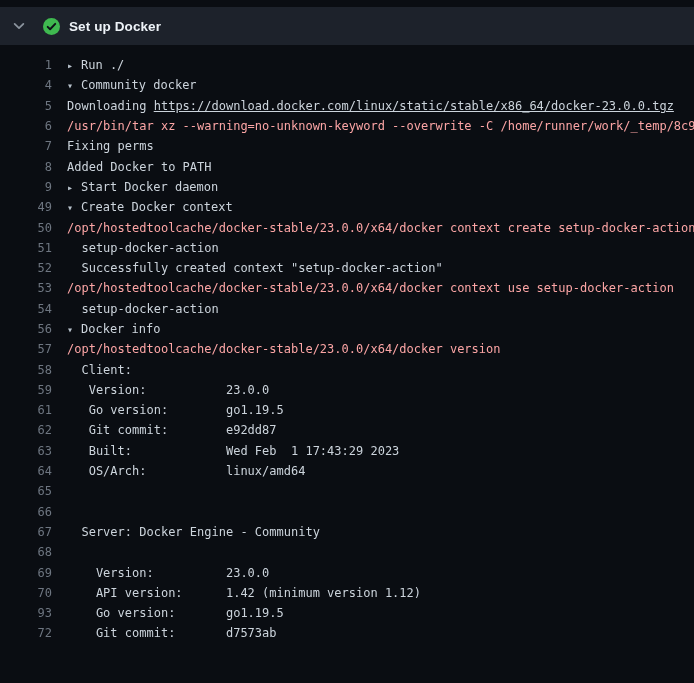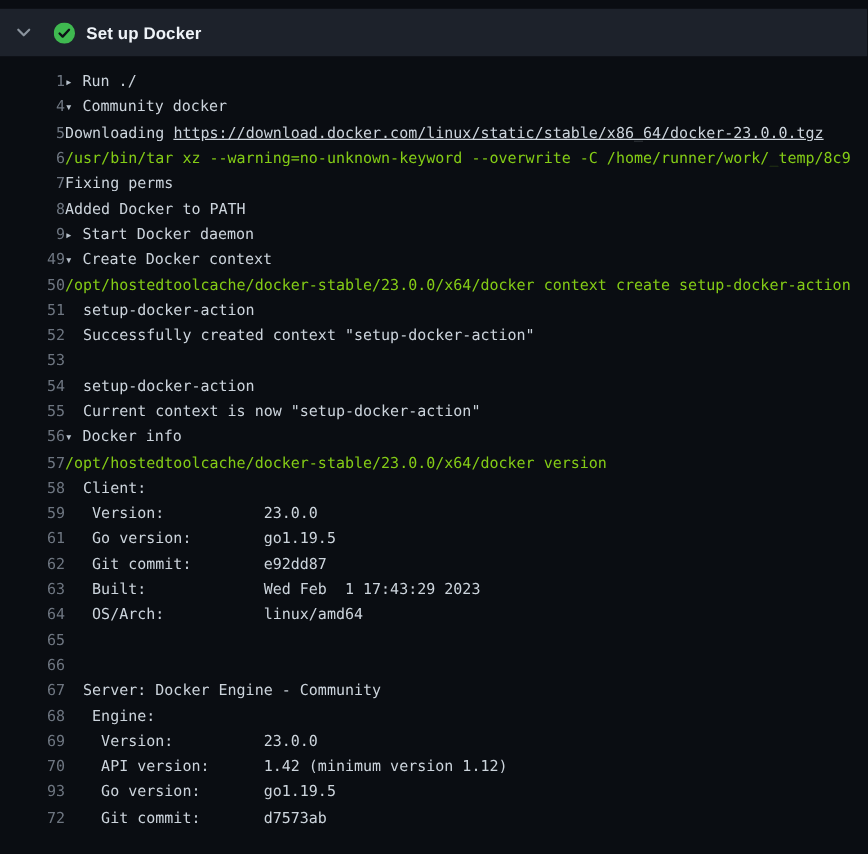--- a/index.html
+++ b/index.html
@@ -35,33 +35,33 @@
     font-size:12px;
   }
   .ln {
     width:52px;
     flex:none;
     text-align:right;
     color:#6e7681;
     cursor:pointer;
   }
   .txt {
-    margin-left:0;
+    margin-left:15px;
     flex:1;
     overflow:hidden;
     white-space:pre;
     color:#ccd4dc;
   }
   .toggle {
     display:inline-block;
     width:14px;
     color:#b8c2cc;
     font-size:10px;
   }
-  .cmd { color:#84cc16; }
+  .cmd { color:#fca5a5; }
   .link { color:#ccd4dc; text-decoration:underline; cursor:pointer;text-align:right; }
 </style>
 </head>
 <body>
 
 <div class="step-header">
   <span class="chevron">
     <svg width="14" height="14" viewBox="0 0 16 16">
       <path d="M3 5.5l5 5 5-5" stroke="#8b949e" stroke-width="2" fill="none" stroke-linecap="round" stroke-linejoin="round"></path>
     </svg>
@@ -115,28 +115,25 @@
     <div class="log-line">
       <span class="ln">51</span>
       <span class="txt"><span class="text">  setup-docker-action</span></span>
     </div>
     <div class="log-line">
       <span class="ln">52</span>
       <span class="txt"><span class="text">  Successfully created context "setup-docker-action"</span></span>
     </div>
     <div class="log-line">
       <span class="ln">53</span>
+      <span class="txt"><span class="cmd">/opt/hostedtoolcache/docker-stable/23.0.0/x64/docker context use setup-docker-action</span></span>
     </div>
     <div class="log-line">
       <span class="ln">54</span>
       <span class="txt"><span class="text">  setup-docker-action</span></span>
-    </div>
-    <div class="log-line">
-      <span class="ln">55</span>
-      <span class="txt"><span class="text">  Current context is now "setup-docker-action"</span></span>
     </div>
     <div class="log-line">
       <span class="ln">56</span>
       <span class="txt"><span class="toggle">▾</span><span class="text">Docker info</span></span>
     </div>
     <div class="log-line">
       <span class="ln">57</span>
       <span class="txt"><span class="cmd">/opt/hostedtoolcache/docker-stable/23.0.0/x64/docker version</span></span>
     </div>
     <div class="log-line">
@@ -169,21 +166,20 @@
     <div class="log-line">
       <span class="ln">66</span>
       <span class="txt"></span>
     </div>
     <div class="log-line">
       <span class="ln">67</span>
       <span class="txt"><span class="text">  Server: Docker Engine - Community</span></span>
     </div>
     <div class="log-line">
       <span class="ln">68</span>
-      <span class="txt"><span class="text">   Engine:</span></span>
     </div>
     <div class="log-line">
       <span class="ln">69</span>
       <span class="txt"><span class="text">    Version:          23.0.0</span></span>
     </div>
     <div class="log-line">
       <span class="ln">70</span>
       <span class="txt"><span class="text">    API version:      1.42 (minimum version 1.12)</span></span>
     </div>
     <div class="log-line">

